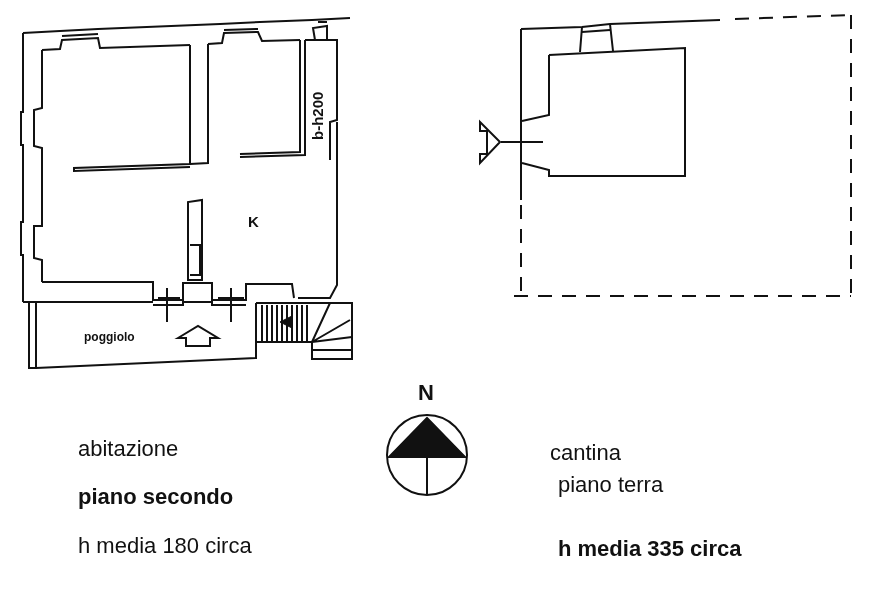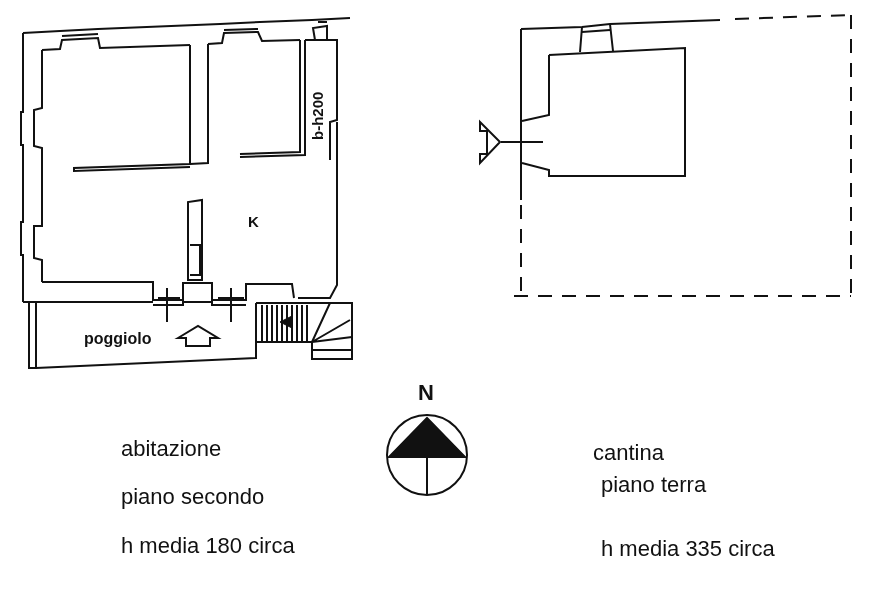--- a/index.html
+++ b/index.html
@@ -1,19 +1,19 @@
 <!DOCTYPE html>
 <html><head>
   <meta charset="utf-8">
   <style>
     html, body { margin: 0; padding: 0; background: #ffffff; }
     body { width: 890px; height: 590px; position: relative; overflow: hidden; font-family: "Liberation Sans", sans-serif; color: #111; }
     svg.plan { position: absolute; left: 0; top: 0; }
     .lbl { position: absolute; font-family: "Liberation Sans", sans-serif; color: #111; white-space: nowrap; }
-    .caption { font-size: 22px; line-height: 22px; margin-left: 43px; }
+    .caption { font-size: 22px; line-height: 22px; }
     .room { font-size: 15px; font-weight: bold; }
     .rot { font-size: 15px; font-weight: bold; transform: rotate(-90deg); transform-origin: left top; }
     .north { font-size: 22px; font-weight: bold; }
   </style>
 </head>
 <body>
 
 <svg class="plan" width="890" height="590" viewBox="0 0 890 590">
   <g fill="none" stroke="#111" stroke-width="2" stroke-linejoin="miter">
 
@@ -93,23 +93,23 @@
     <g>
       <circle cx="427" cy="455" r="40" stroke-width="2"></circle>
       <polygon points="427,418 389,457 465,457" fill="#111"></polygon>
       <line x1="427" y1="457" x2="427" y2="495"></line>
     </g>
   </g>
 </svg>
 
 <div class="lbl room" style="left:248px; top:213px;">K</div>
 <div class="lbl rot" style="left:309px; top:140px;">b-h200</div>
-<div class="lbl room" style="left:84px; top:330px; font-size:16px;">poggiolo</div>
+<div class="lbl room" style="left:84px; top:330px; font-size:12px;">poggiolo</div>
 
 <div class="lbl north" style="left:418px; top:380px;">N</div>
 
 <div class="lbl caption" style="left:78px; top:438px;">abitazione</div>
-<div class="lbl caption" style="left:78px; top:486px;">piano secondo</div>
+<div class="lbl caption" style="left:78px; top:486px;font-weight:bold;">piano secondo</div>
 <div class="lbl caption" style="left:78px; top:535px;">h media 180 circa</div>
 
 <div class="lbl caption" style="left:550px; top:442px;">cantina</div>
 <div class="lbl caption" style="left:558px; top:474px;">piano terra</div>
-<div class="lbl caption" style="left:558px; top:538px;">h media 335 circa</div>
+<div class="lbl caption" style="left:558px; top:538px;font-weight:bold;">h media 335 circa</div>
 
 </body></html>

